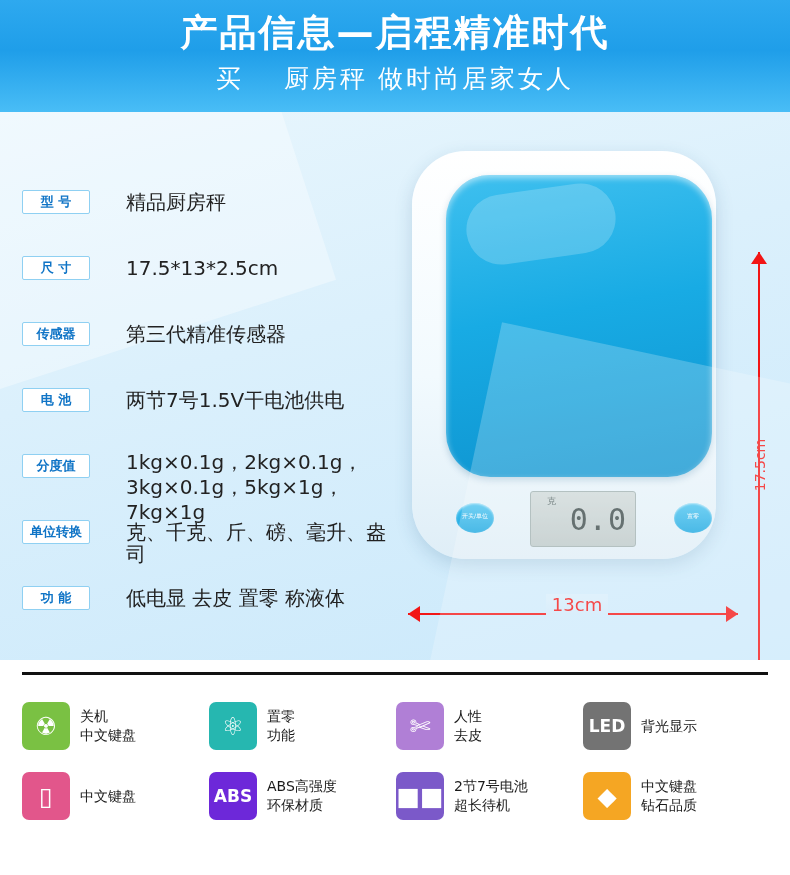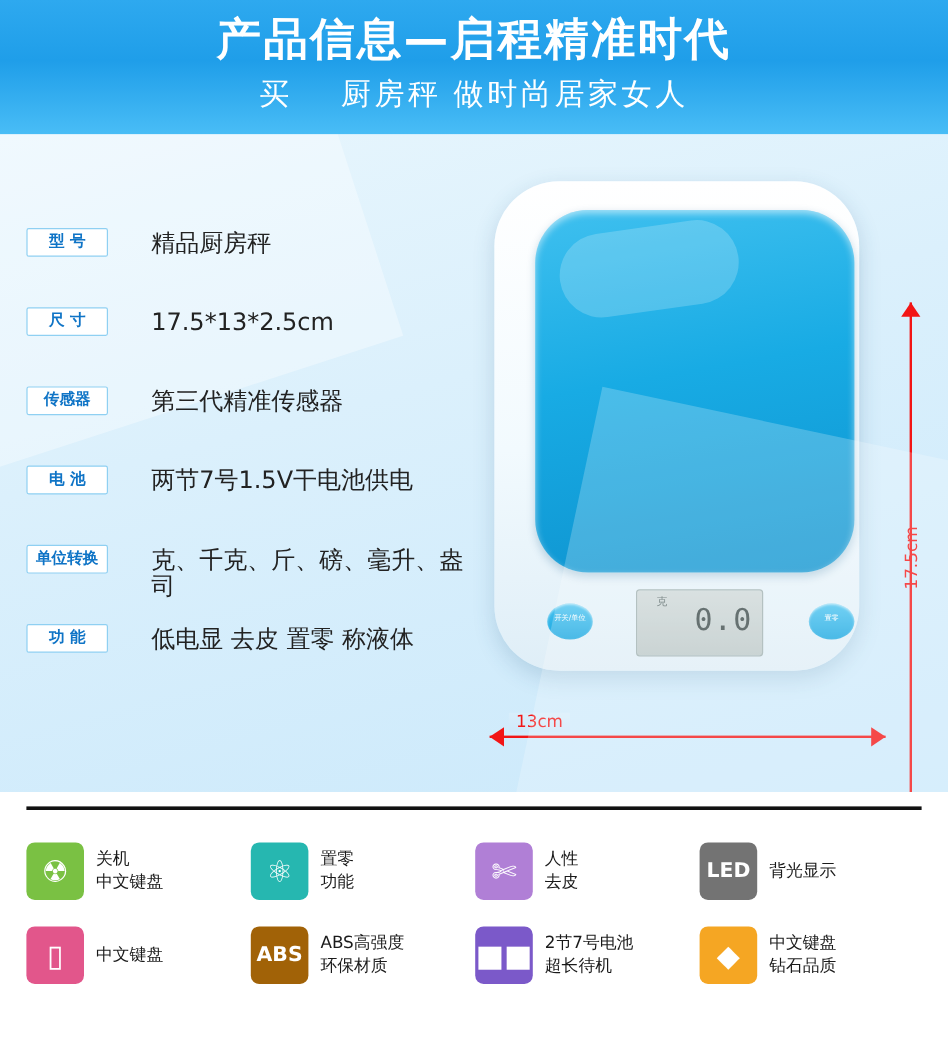--- a/index.html
+++ b/index.html
@@ -82,21 +82,21 @@
   .lcd{
     position:absolute;left:118px;top:340px;width:104px;height:54px;
     background:linear-gradient(180deg,#cfd9d9 0%,#bcc8c8 100%);
     border:1px solid #9fb0b0;border-radius:3px;
   }
   .lcd-unit{
     position:absolute;left:16px;top:3px;font-size:9px;color:#5a6a6a;
     font-family:"DejaVu Sans","Liberation Sans",sans-serif;
   }
   .lcd-value{
-    position:absolute;right:8px;top:10px;font-size:25px;color:#3b4a4a;
+    position:absolute;right:8px;top:10px;font-size:30px;color:#3b4a4a;
     font-family:"DejaVu Sans Mono","Liberation Mono",monospace;letter-spacing:1px;
   }
   .btn-left,.btn-right{
     position:absolute;top:352px;width:38px;height:30px;border-radius:50%;
     background:linear-gradient(180deg,#4bc4f1 0%,#17a6e0 100%);
     box-shadow:inset 0 1px 2px rgba(255,255,255,.6);
   }
   .btn-left{left:44px;}
   .btn-right{left:262px;}
   .btn-lbl{
@@ -112,21 +112,21 @@
   .dim-v .lbl{
     position:absolute;left:-14px;top:205px;font-size:14px;color:#f21515;
     transform:rotate(-90deg);white-space:nowrap;
     font-family:"DejaVu Sans","Liberation Sans",sans-serif;
   }
   .dim-h{position:absolute;left:408px;top:490px;width:330px;height:24px;}
   .dim-h .line{position:absolute;left:0;top:11px;width:330px;height:2px;background:#f21515;}
   .dim-h .ar-l{position:absolute;left:0;top:4px;width:0;height:0;border-top:8px solid transparent;border-bottom:8px solid transparent;border-right:12px solid #f21515;}
   .dim-h .ar-r{position:absolute;right:0;top:4px;width:0;height:0;border-top:8px solid transparent;border-bottom:8px solid transparent;border-left:12px solid #f21515;}
   .dim-h .lbl{
-    position:absolute;left:16px;top:-8px;width:330px;text-align:left;font-size:14px;color:#f21515;
+    position:absolute;left:4px;top:-8px;width:330px;text-align:center;font-size:18px;color:#f21515;
     background:transparent;font-family:"DejaVu Sans","Liberation Sans",sans-serif;
   }
   .dim-h .lbl span{background:linear-gradient(180deg,#d8eefb,#cfe9fa);padding:0 6px;}
 
   
   .features{position:absolute;left:0;top:660px;width:790px;height:215px;background:#ffffff;}
   .feat-rule{position:absolute;left:22px;top:12px;width:746px;height:3px;background:#111111;}
   .feat-grid{position:absolute;left:22px;top:42px;width:750px;}
   .feat-row{display:flex;margin-bottom:22px;}
   .feat-item{width:187px;display:flex;align-items:center;}
@@ -167,20 +167,25 @@
       </div>
       <div class="spec-row">
         <div class="spec-tag">传感器</div>
         <div class="spec-val">第三代精准传感器</div>
       </div>
       <div class="spec-row">
         <div class="spec-tag">电 池</div>
         <div class="spec-val">两节7号1.5V干电池供电</div>
       </div>
       <div class="spec-row">
+        <div class="spec-tag">分度值</div>
+        <div class="spec-val two-line">1kg×0.1g，2kg×0.1g，
+3kg×0.1g，5kg×1g，7kg×1g</div>
+      </div>
+      <div class="spec-row">
         <div class="spec-tag">单位转换</div>
         <div class="spec-val">克、千克、斤、磅、毫升、盎司</div>
       </div>
       <div class="spec-row">
         <div class="spec-tag">功 能</div>
         <div class="spec-val">低电显  去皮  置零  称液体</div>
       </div>
     </div>
 
     <div class="scale-wrap">
@@ -248,21 +253,21 @@
       </div>
 
       <div class="feat-row">
         <div class="feat-item">
           <div class="feat-icon" style="background:#e2568b">
             <span class="glyph">▯</span>
           </div>
           <div class="feat-text">中文键盘</div>
         </div>
         <div class="feat-item">
-          <div class="feat-icon" style="background:#a16207">
+          <div class="feat-icon" style="background:#6d28d9">
             <span class="glyph glyph-sm">ABS</span>
           </div>
           <div class="feat-text">ABS高强度
 环保材质</div>
         </div>
         <div class="feat-item">
           <div class="feat-icon" style="background:#7b59c9">
             <span class="glyph">■■</span>
           </div>
           <div class="feat-text">2节7号电池

